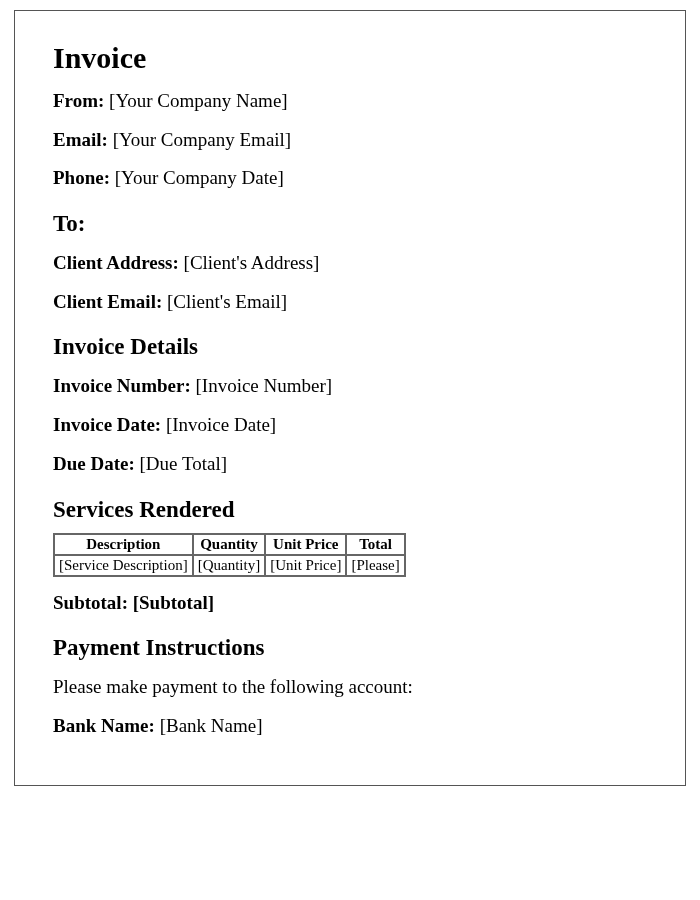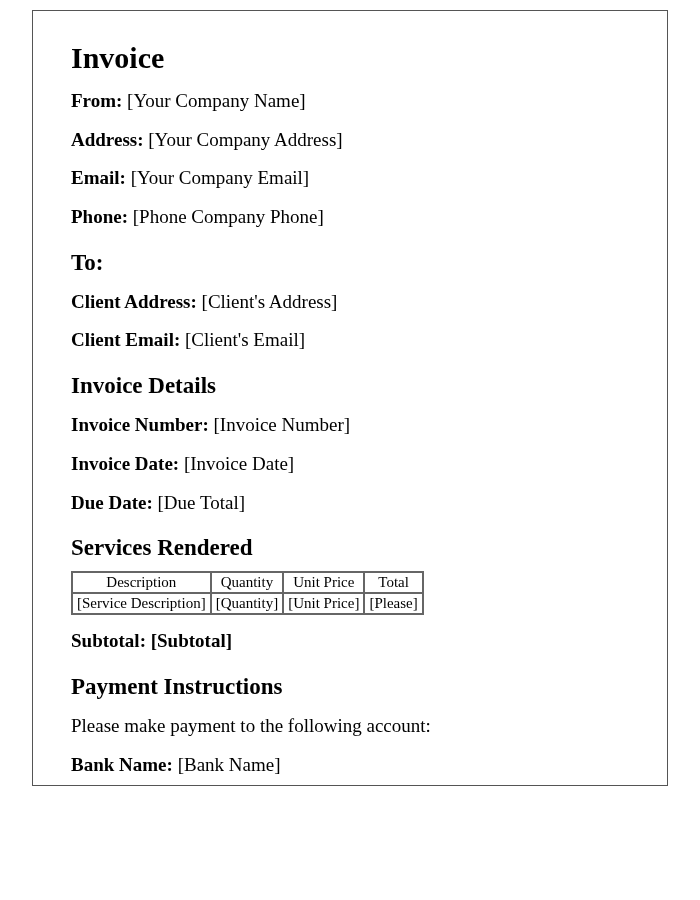--- a/index.html
+++ b/index.html
@@ -5,21 +5,21 @@
     body {
       margin: 0;
       padding: 0;
       font-family: 'Times New Roman', Times, serif;
       background: #fff;
     }
     .page-wrapper {
       width: 700px;
       height: 796px;
       box-sizing: border-box;
-      padding: 10px 32px;
+      padding: 10px 14px;
     }
     .page-border {
       border: 1px solid #555;
       padding: 24px 38px 0 38px;
       box-sizing: border-box;
       height: 100%;
       overflow: hidden;
     }
     h1 {
       font-size: 30px;
@@ -51,49 +51,45 @@
       margin: 4px 0 12px 0;
     }
     th, td {
       border: 1px solid #666;
       padding: 1px 4px;
       font-size: 15px;
       text-align: center;
       font-family: 'Times New Roman', Times, serif;
     }
     th {
-      font-weight: normal;
+      font-weight: bold;
     }
     td {
       font-weight: normal;
     }
   </style>
 </head>
 <body>
 
 <div class="page-wrapper">
   <div class="page-border">
 
     <h1>Invoice</h1>
 
     <p>
       <span class="label">From:</span>
       <span>[Your Company Name]</span>
     </p>
     <p>
-      <span class="label">Address:</span>
-      <span>[Your Company Address]</span>
-    </p>
-    <p>
       <span class="label">Email:</span>
       <span>[Your Company Email]</span>
     </p>
     <p>
       <span class="label">Phone:</span>
-      <span>[Phone Company Phone]</span>
+      <span>[Your Company Date]</span>
     </p>
 
     <h2>To:</h2>
     <p>
       <span class="label">Client Address:</span>
       <span>[Client's Address]</span>
     </p>
     <p>
       <span class="label">Client Email:</span>
       <span>[Client's Email]</span>

